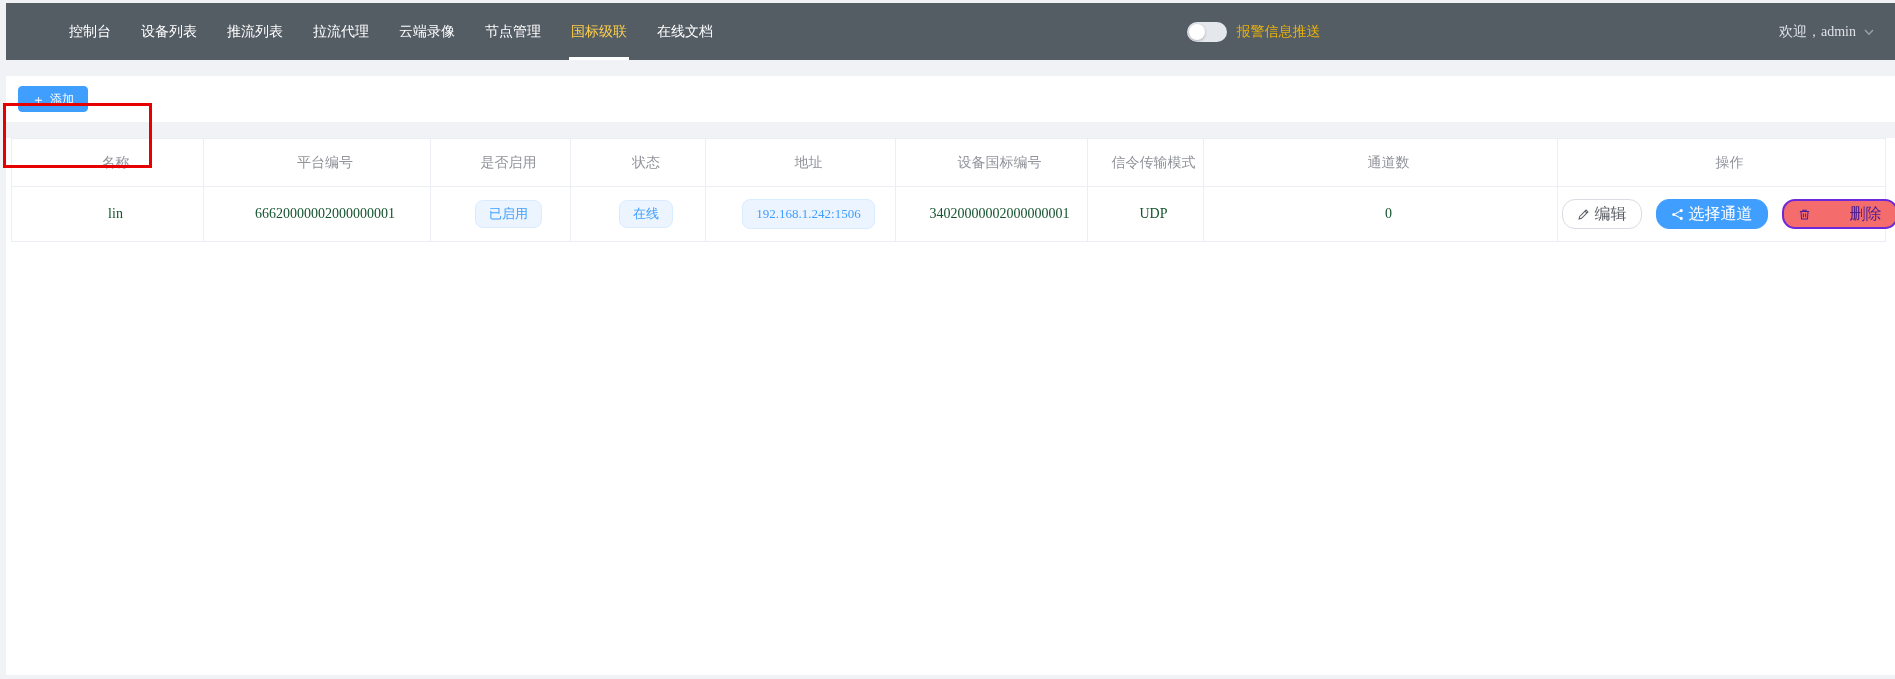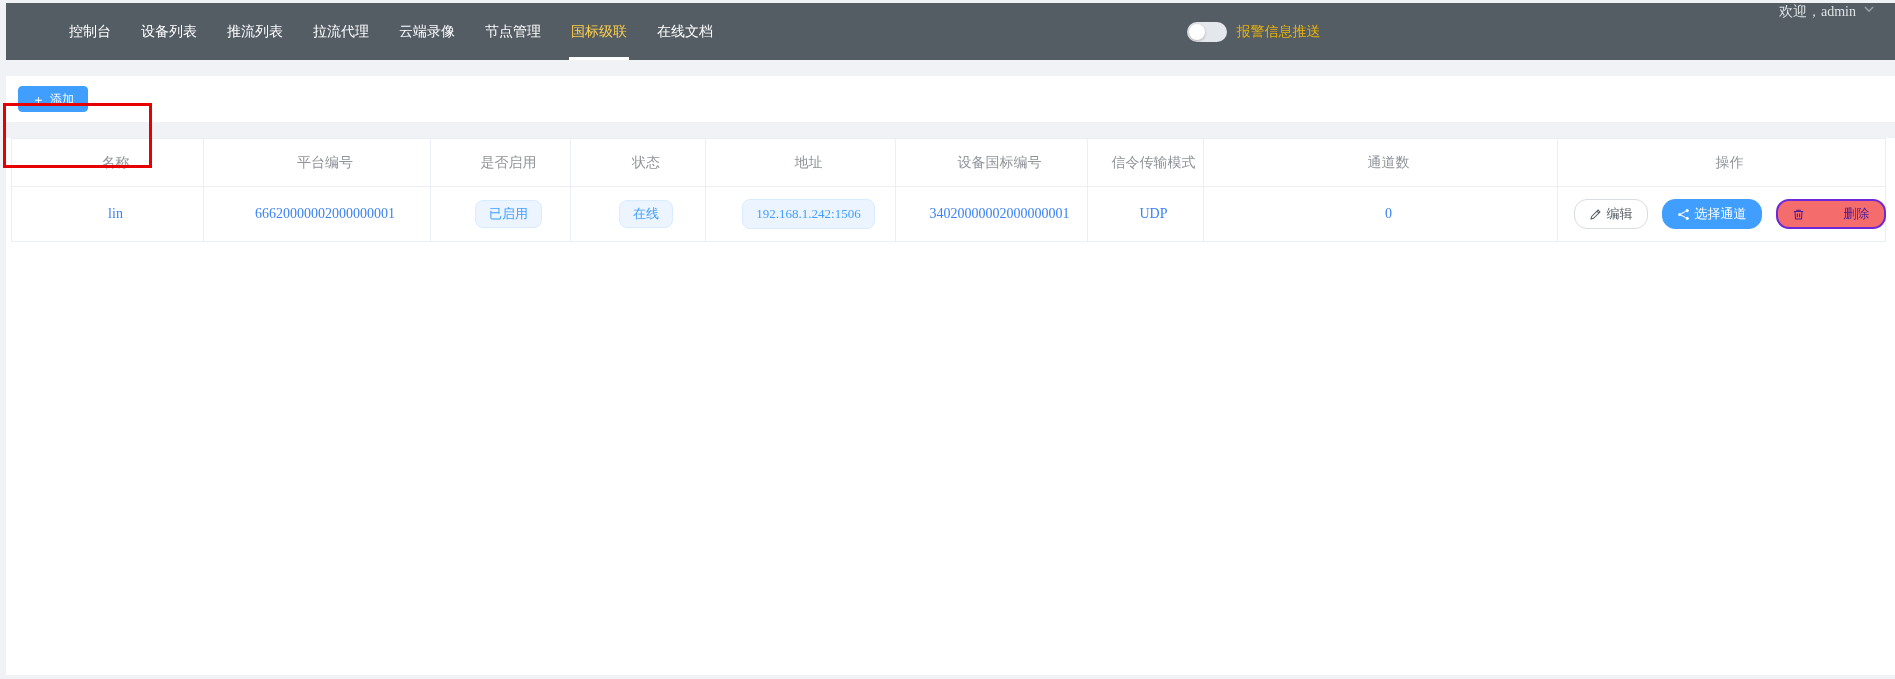--- a/index.html
+++ b/index.html
@@ -35,21 +35,21 @@
   .toggle-group { margin-left:auto; display:flex; align-items:center; gap:10px; }
   .switch {
     width:40px; height:20px; border-radius:10px; background:#e4e7ec;
     position:relative; cursor:pointer; flex:0 0 auto;
   }
   .switch-knob {
     position:absolute; left:2px; top:2px; width:16px; height:16px;
     border-radius:50%; background:#fff; box-shadow:0 1px 3px rgba(0,0,0,.25);
   }
   .toggle-label { font-size:14px; color:#eab308; }
-  .welcome-group { margin-left:auto; display:flex; align-items:flex-start; gap:7px; padding-right:8px; cursor:pointer; }
+  .welcome-group { margin-left:auto; display:flex; align-items:center; gap:7px; padding-right:8px; cursor:pointer; }
   .welcome-text { font-size:14px; color:#dfe2e6; }
   .welcome-text .serif { color:#dfe2e6; }
   .chev { width:12px; height:12px; stroke:#9aa0a6; fill:none; stroke-width:1.5; }
 
   
   .title-bar {
     height:40px; background:#fff; display:flex; align-items:center;
     padding-left:18px; flex:0 0 auto;
   }
   .page-title { font-size:16px; font-weight:bold; color:#303133; }
@@ -68,34 +68,34 @@
 
   
   .table-area { flex:1 1 auto; background:#fff; padding:0 5px; overflow:hidden; }
   table { width:1874px; border-collapse:collapse; table-layout:fixed; }
   table, th, td { border:1px solid #ebeef5;padding-left:16px; }
   th {
     height:48px; font-size:14px; font-weight:500; color:#909399;
     text-align:center; background:#fff;
   }
   td { height:55px; text-align:center; font-size:14px; color:#53565c; }
-  td.dark { color:#3b82f6;font-family:Liberation Serif, serif; }
+  td.dark { color:#14532d;font-family:Liberation Serif, serif; }
 
   
   .tag {
     display:inline-block; background:#ecf5ff; border:1px solid #d9ecff;
     color:#409eff; border-radius:8px; font-size:13px; line-height:26px;
     padding:0 13px; white-space:nowrap;
   }
   .tag-addr { line-height:28px; padding:0 13px; font-size:13px; }
 
   
   .actions { display:flex; align-items:center; justify-content:center; gap:14px; }
   .btn {
-    height:30px; border-radius:13px; font-size:13px; display:inline-flex;
+    height:30px; border-radius:13px; font-size:16px; display:inline-flex;
     align-items:center; gap:5px; padding:0 14px; cursor:pointer; white-space:nowrap;
     font-family:inherit;
   }
   .btn-plain { background:#fff; border:1px solid #d9dce2; color:#5a5e66; }
   .btn-primary { background:#409eff; border:1px solid #409eff; color:#fff; }
   .btn-danger { background:#f56c6c; border:2px solid #6d28d9; color:#4c1d95;gap:39px; }
   .bicon { width:13px; height:13px; stroke:currentColor; fill:none; stroke-width:1.1; flex:0 0 auto; }
 
   
   .red-annotation {

